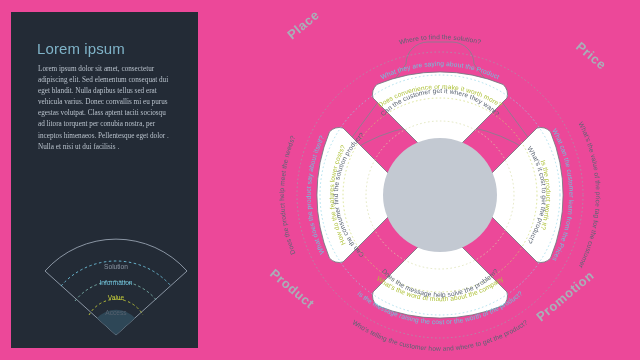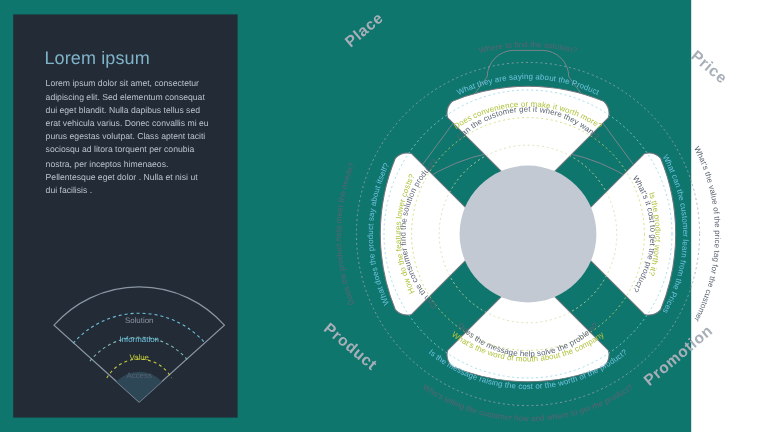--- a/index.html
+++ b/index.html
@@ -10,22 +10,22 @@
   body {
     width: 640px;
     height: 360px;
     overflow: hidden;
     font-family: "Liberation Sans", sans-serif;
     position: relative;
   }
   #canvas {
     position: absolute;
     left: 0; top: 0;
-    width: 576px; height: 360px;
-    background: #0f766e;
+    width: 640px; height: 360px;
+    background: #ec4899;
   }
   
   .info-panel {
     position: absolute;
     left: 11px;
     top: 12px;
     width: 187px;
     height: 336px;
     background: #232B36;
     box-sizing: border-box;
@@ -41,21 +41,21 @@
     white-space: nowrap;
   }
   .panel-body {
     position: absolute;
     left: 27px;
     top: 52px;
     width: 136px;
     font-size: 7.2px;
     line-height: 11.1px;
     color: #B9C2CC;
-    font-family: Liberation Sans, sans-serif;
+    font-family: Liberation Serif, serif;
     text-align: left;
   }
   
   .fan-wrap {
     position: absolute;
     left: 20px;
     top: 205px;
     width: 170px;
     height: 125px;
   }

